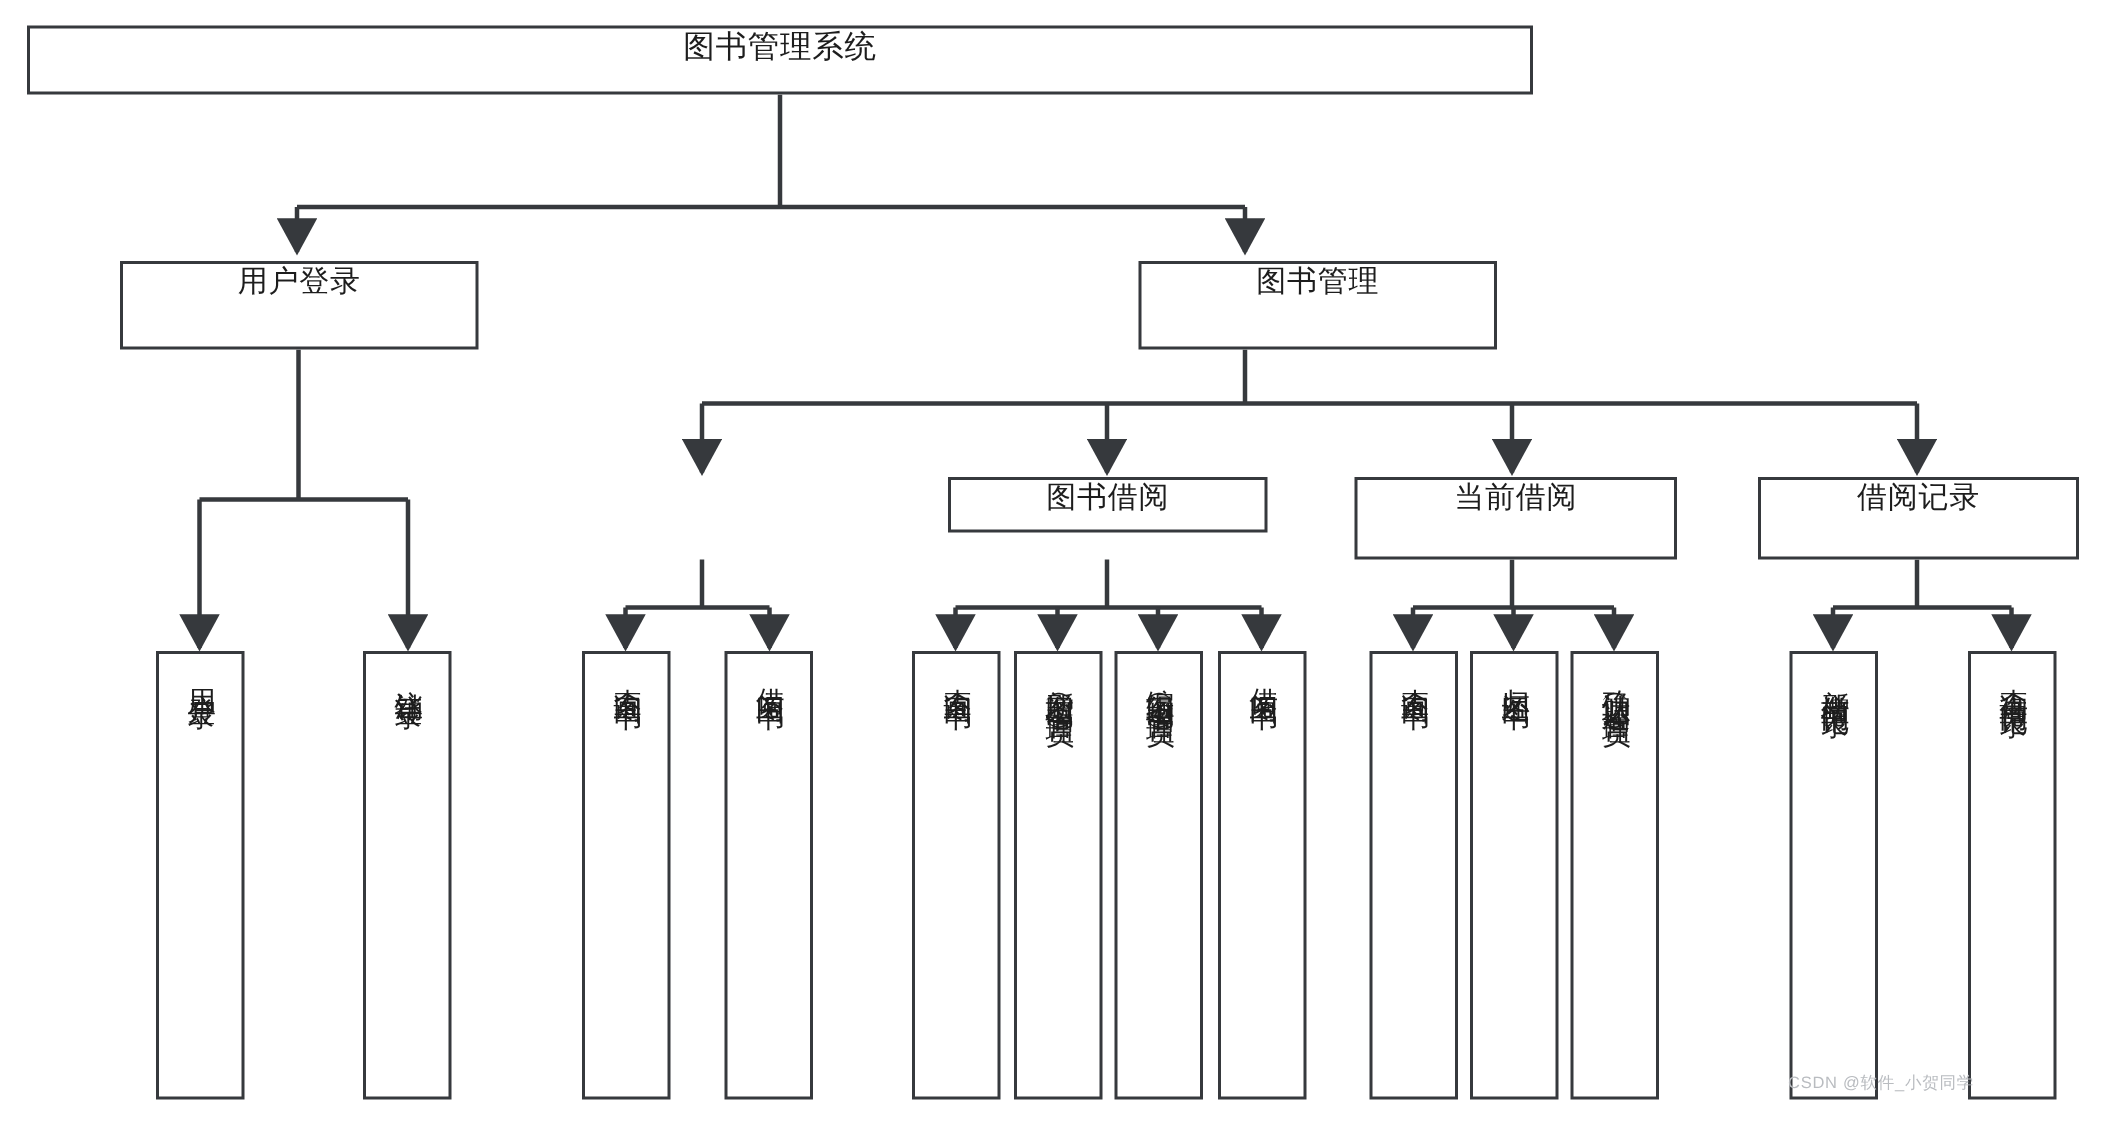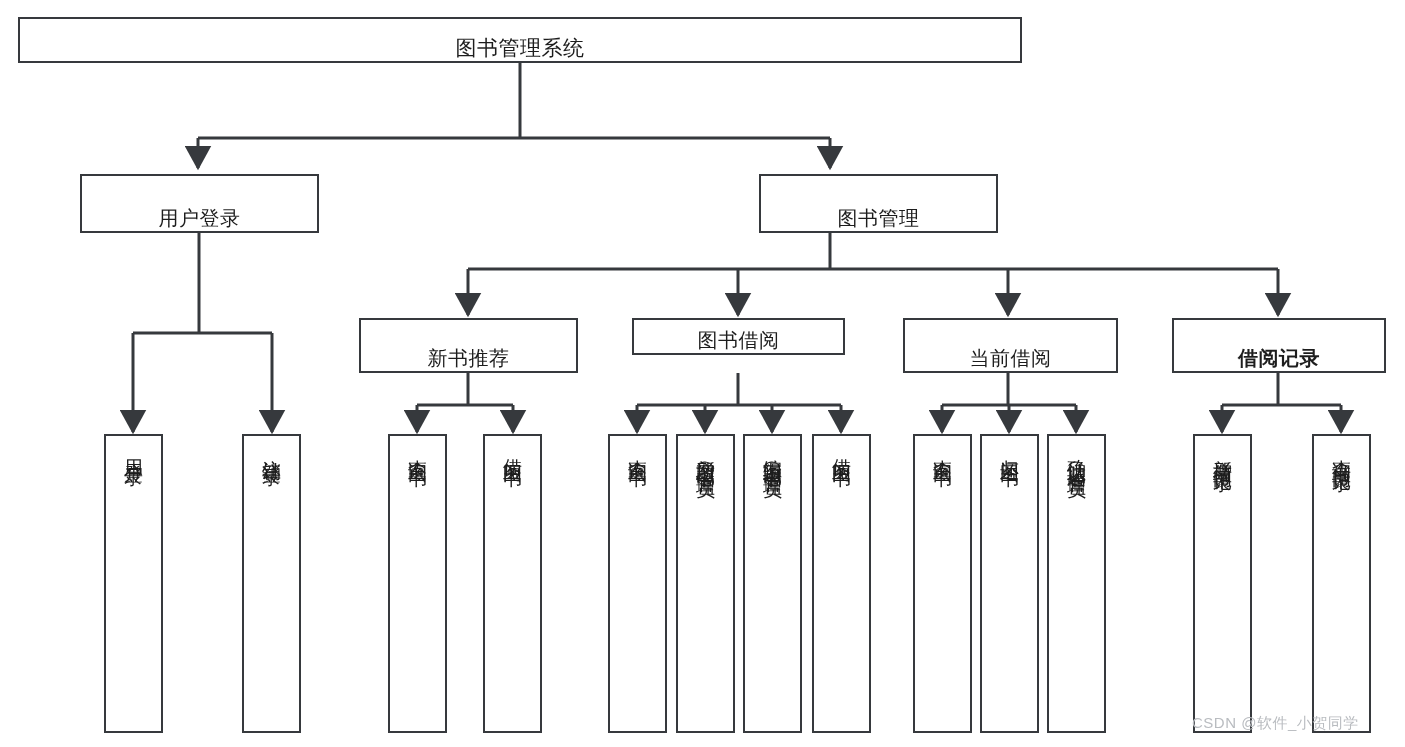--- a/index.html
+++ b/index.html
@@ -26,21 +26,21 @@
     width: 1405px;
     height: 747px;
     pointer-events: none;
   }
   .node {
     position: absolute;
     box-sizing: border-box;
     background: #ffffff;
     border: 2px solid #36393d;
     display: flex;
-    align-items: flex-end;
+    align-items: flex-start;
     justify-content: center;
     text-align: center;
     color: #1d1d1d;
     font-size: 19px;
     line-height: 1.25;
     letter-spacing: 0.5px;
   }
   .node.root {
     font-size: 21px;
   }
@@ -56,21 +56,21 @@
   .leaf .vlabel {
     writing-mode: vertical-rl;
     text-orientation: upright;
     letter-spacing: 3px;
     line-height: 1.05;
     white-space: nowrap;
   }
   .watermark {
     position: absolute;
     color: #b9bcc0;
-    font-size: 15px;
+    font-size: 11px;
     letter-spacing: 0.5px;
     white-space: nowrap;
     user-select: none;
   }
 </style>
 </head>
 <body>
 
 <div id="diagram-root">
 
@@ -129,30 +129,27 @@
     <span>图书管理系统</span>
   </div>
 
   <div class="node level2" style="left:80px; top:174px; width:239px; height:59px;">
     <span>用户登录</span>
   </div>
   <div class="node level2" style="left:711px; top:174px; width:239px; height:59px;margin-left:48px;">
     <span>图书管理</span>
   </div>
 
-  <div class="node level2" style="left:359px; top:318px; width:219px; height:55px;">
-    <span>新书推荐</span>
-  </div>
   <div class="node level2" style="left:632px; top:318px; width:213px; height:37px;">
     <span>图书借阅</span>
   </div>
   <div class="node level2" style="left:903px; top:318px; width:215px; height:55px;">
     <span>当前借阅</span>
   </div>
-  <div class="node level2" style="left:1172px; top:318px; width:214px; height:55px;font-weight:bold;">
+  <div class="node level2" style="left:1172px; top:318px; width:214px; height:55px;">
     <span>借阅记录</span>
   </div>
 
   <div class="node leaf" style="left:104px; top:434px; width:59px; height:299px;">
     <span class="vlabel">用户登录</span>
   </div>
   <div class="node leaf" style="left:242px; top:434px; width:59px; height:299px;">
     <span class="vlabel">注销登录</span>
   </div>
 

